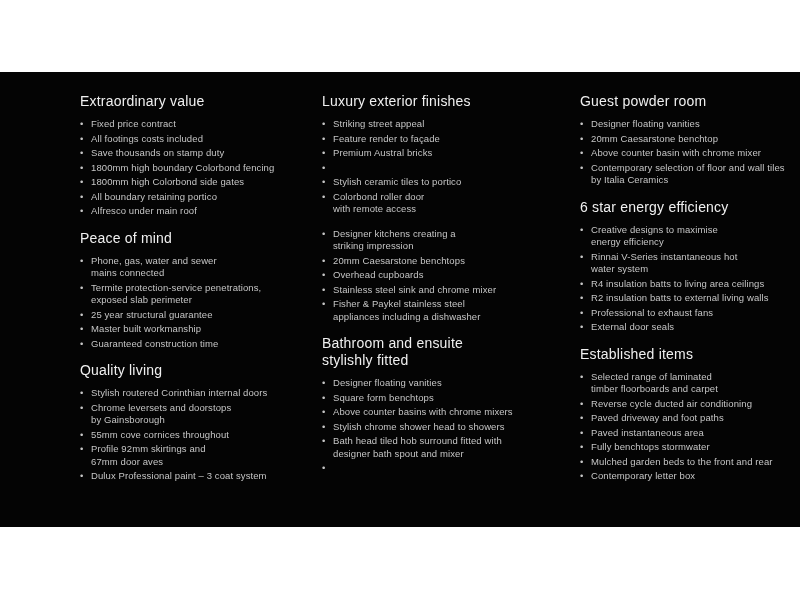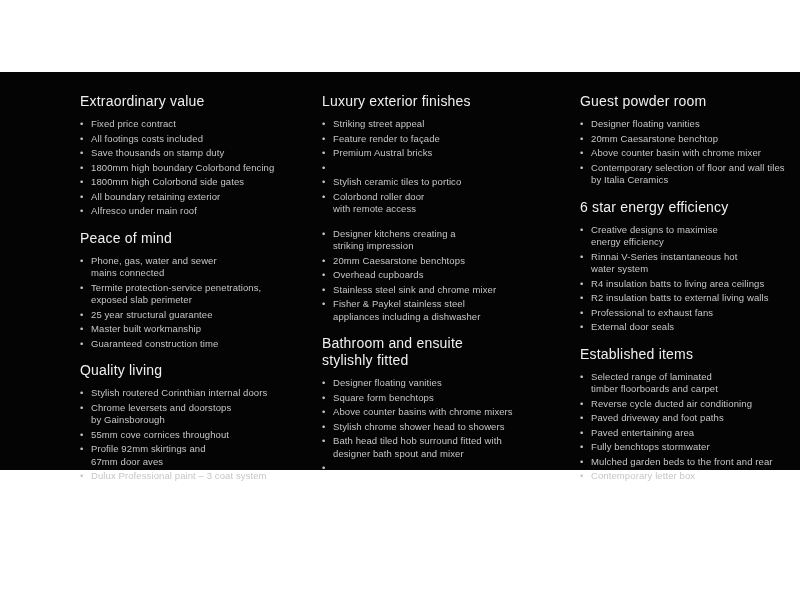--- a/index.html
+++ b/index.html
@@ -7,21 +7,21 @@
     width: 800px; height: 600px;
     background: #ffffff;
     position: relative;
     overflow: hidden;
     font-family: "Liberation Sans", sans-serif;
   }
   .page { position: absolute; inset: 0; }
   .slide {
     position: absolute;
     left: 0; top: 72px;
-    width: 800px; height: 398px;
+    width: 800px; height: 455px;
     background: var(--slide-bg, #040404);
   }
   .column { position: absolute; top: 21px; }
   .column-1 { left: 80px;  width: 230px; }
   .column-2 { left: 322px; width: 226px; }
   .column-3 { left: 580px; width: 240px; }
   .sect { margin: 0 0 12px 0; }
   .sect-title {
     margin: 0 0 8px 0;
     font-size: 14px;
@@ -66,21 +66,21 @@
             <li>
               <span class="dot">•</span>
               <span class="txt">1800mm high boundary Colorbond fencing</span>
             </li>
             <li>
               <span class="dot">•</span>
               <span class="txt">1800mm high Colorbond side gates</span>
             </li>
             <li>
               <span class="dot">•</span>
-              <span class="txt">All boundary retaining exterior</span>
+              <span class="txt">All boundary retaining portico</span>
             </li>
             <li>
               <span class="dot">•</span>
               <span class="txt">Alfresco under main roof</span>
             </li>
           </ul>
         </section>
         <section class="sect">
           <h2 class="sect-title">Peace of mind</h2>
           <ul class="items">
@@ -288,21 +288,21 @@
             <li>
               <span class="dot">•</span>
               <span class="txt">Reverse cycle ducted air conditioning</span>
             </li>
             <li>
               <span class="dot">•</span>
               <span class="txt">Paved driveway and foot paths</span>
             </li>
             <li>
               <span class="dot">•</span>
-              <span class="txt">Paved entertaining area</span>
+              <span class="txt">Paved instantaneous area</span>
             </li>
             <li>
               <span class="dot">•</span>
               <span class="txt">Fully benchtops stormwater</span>
             </li>
             <li>
               <span class="dot">•</span>
               <span class="txt">Mulched garden beds to the front and rear</span>
             </li>
             <li>

